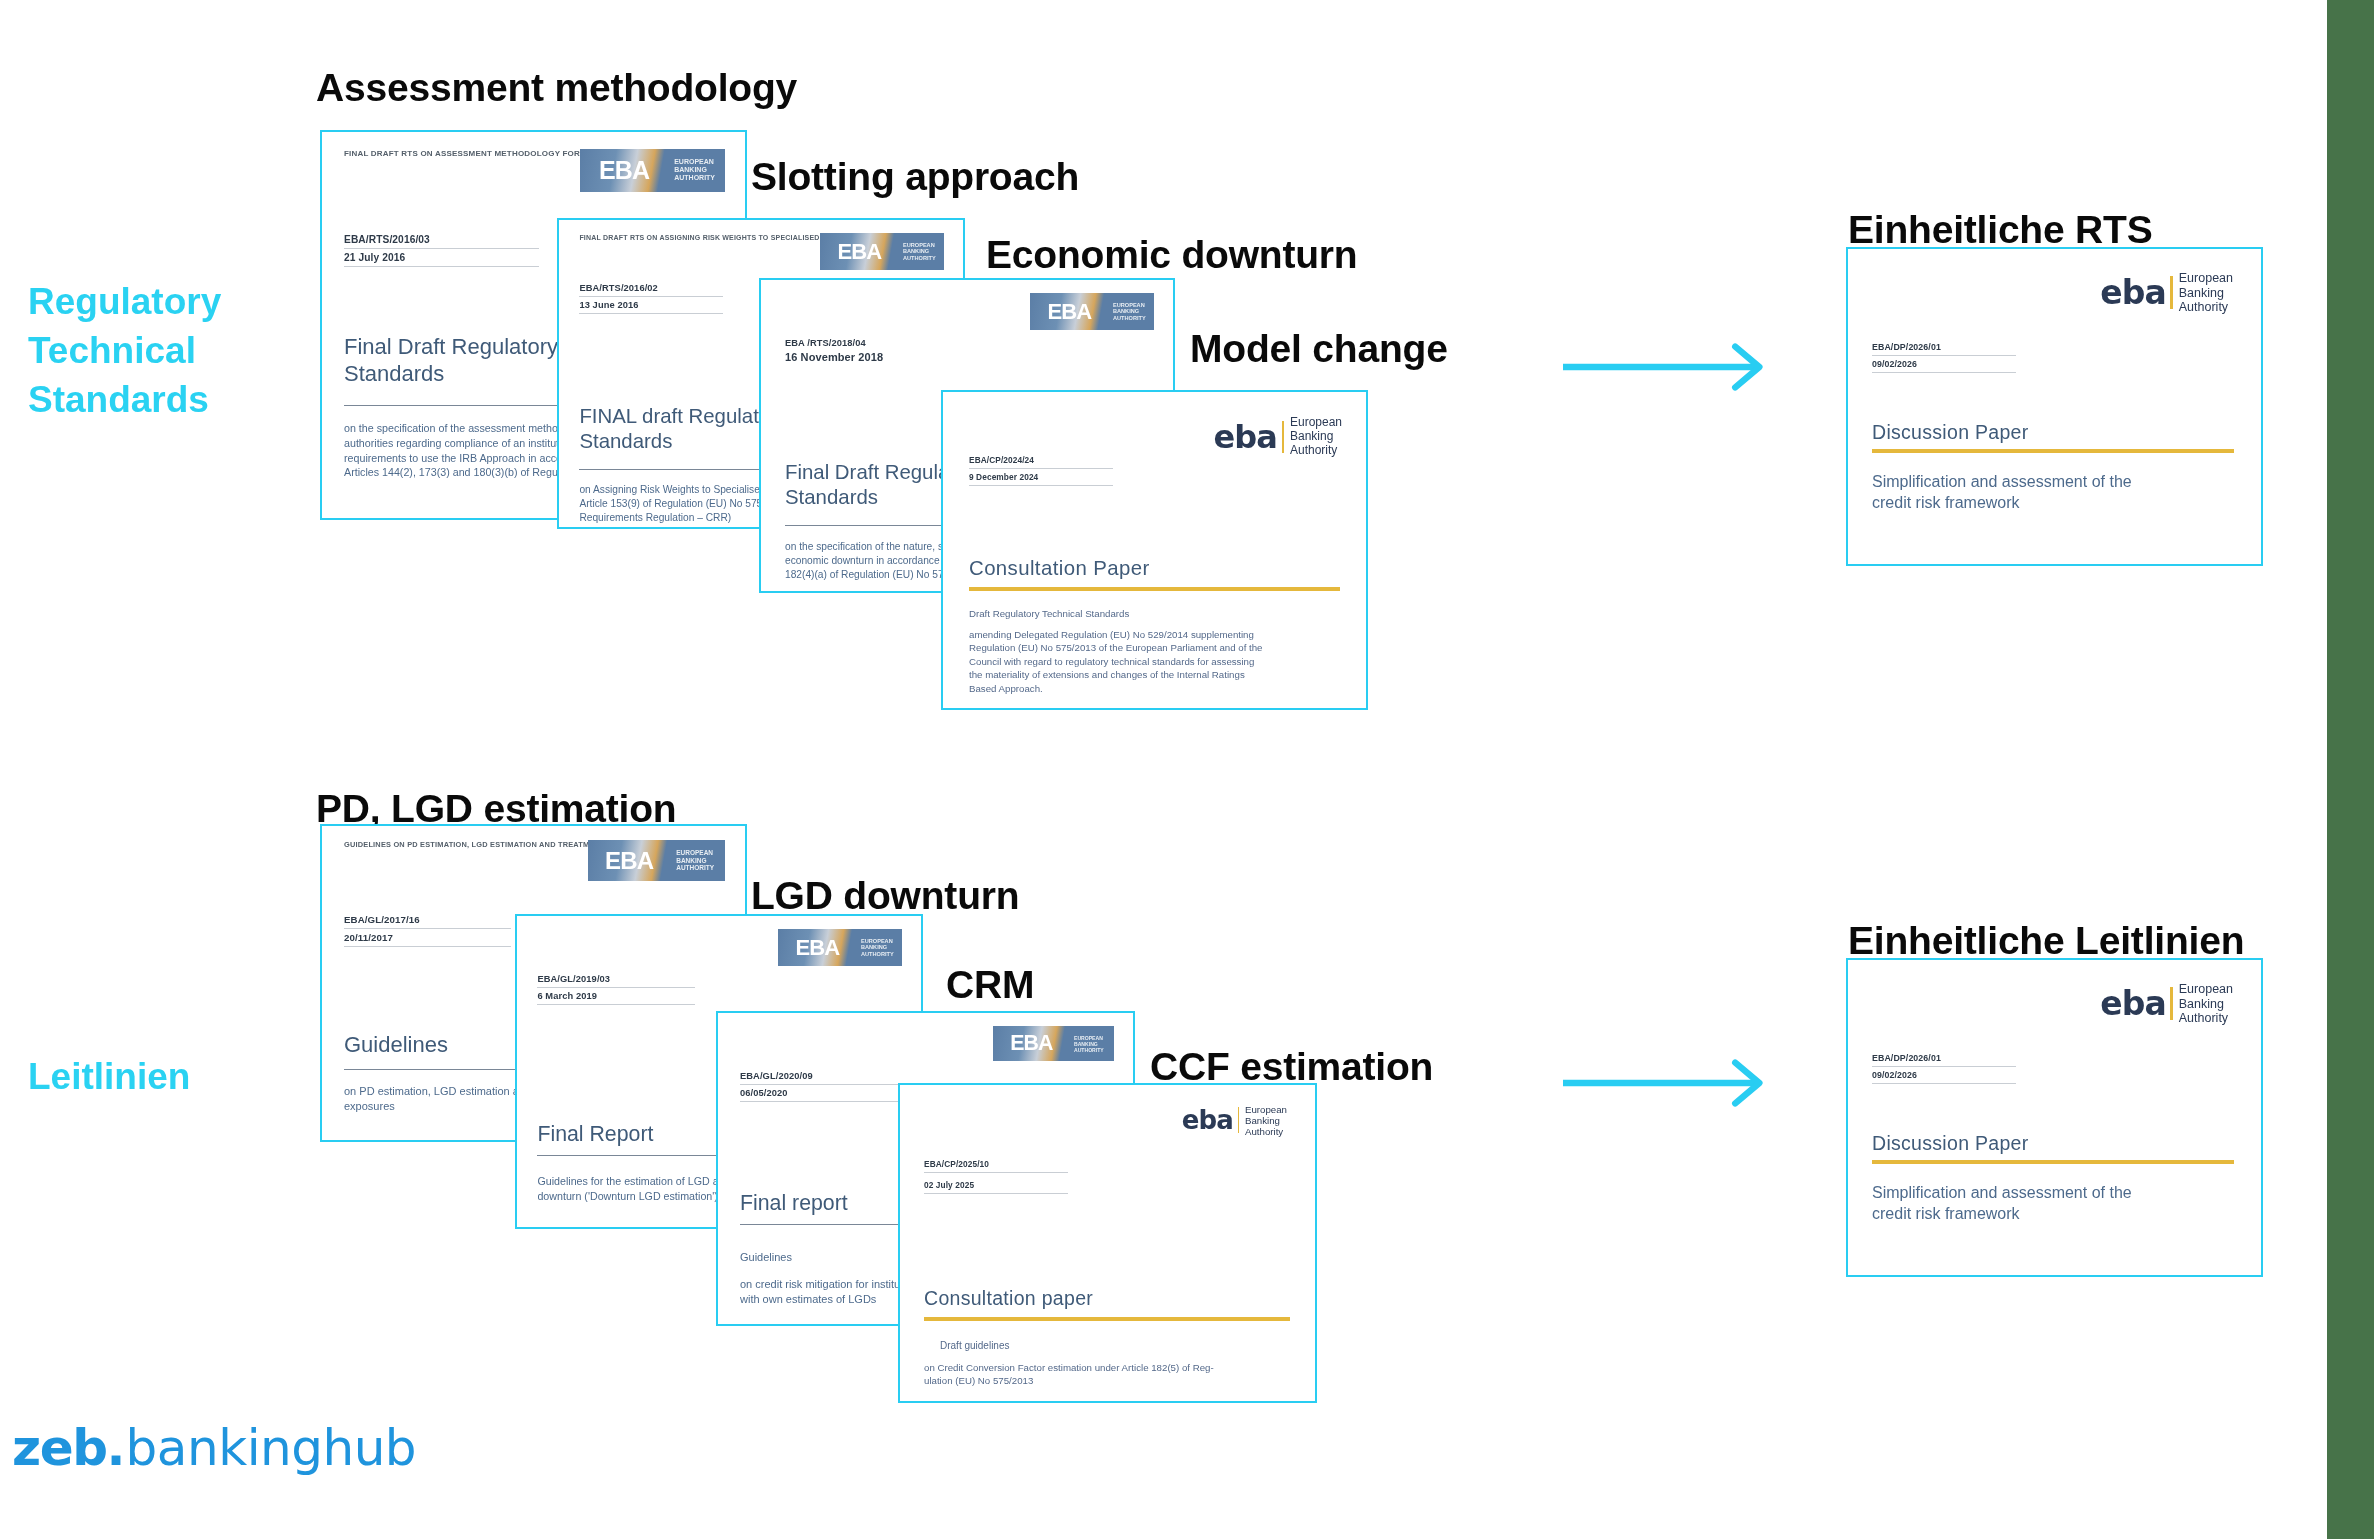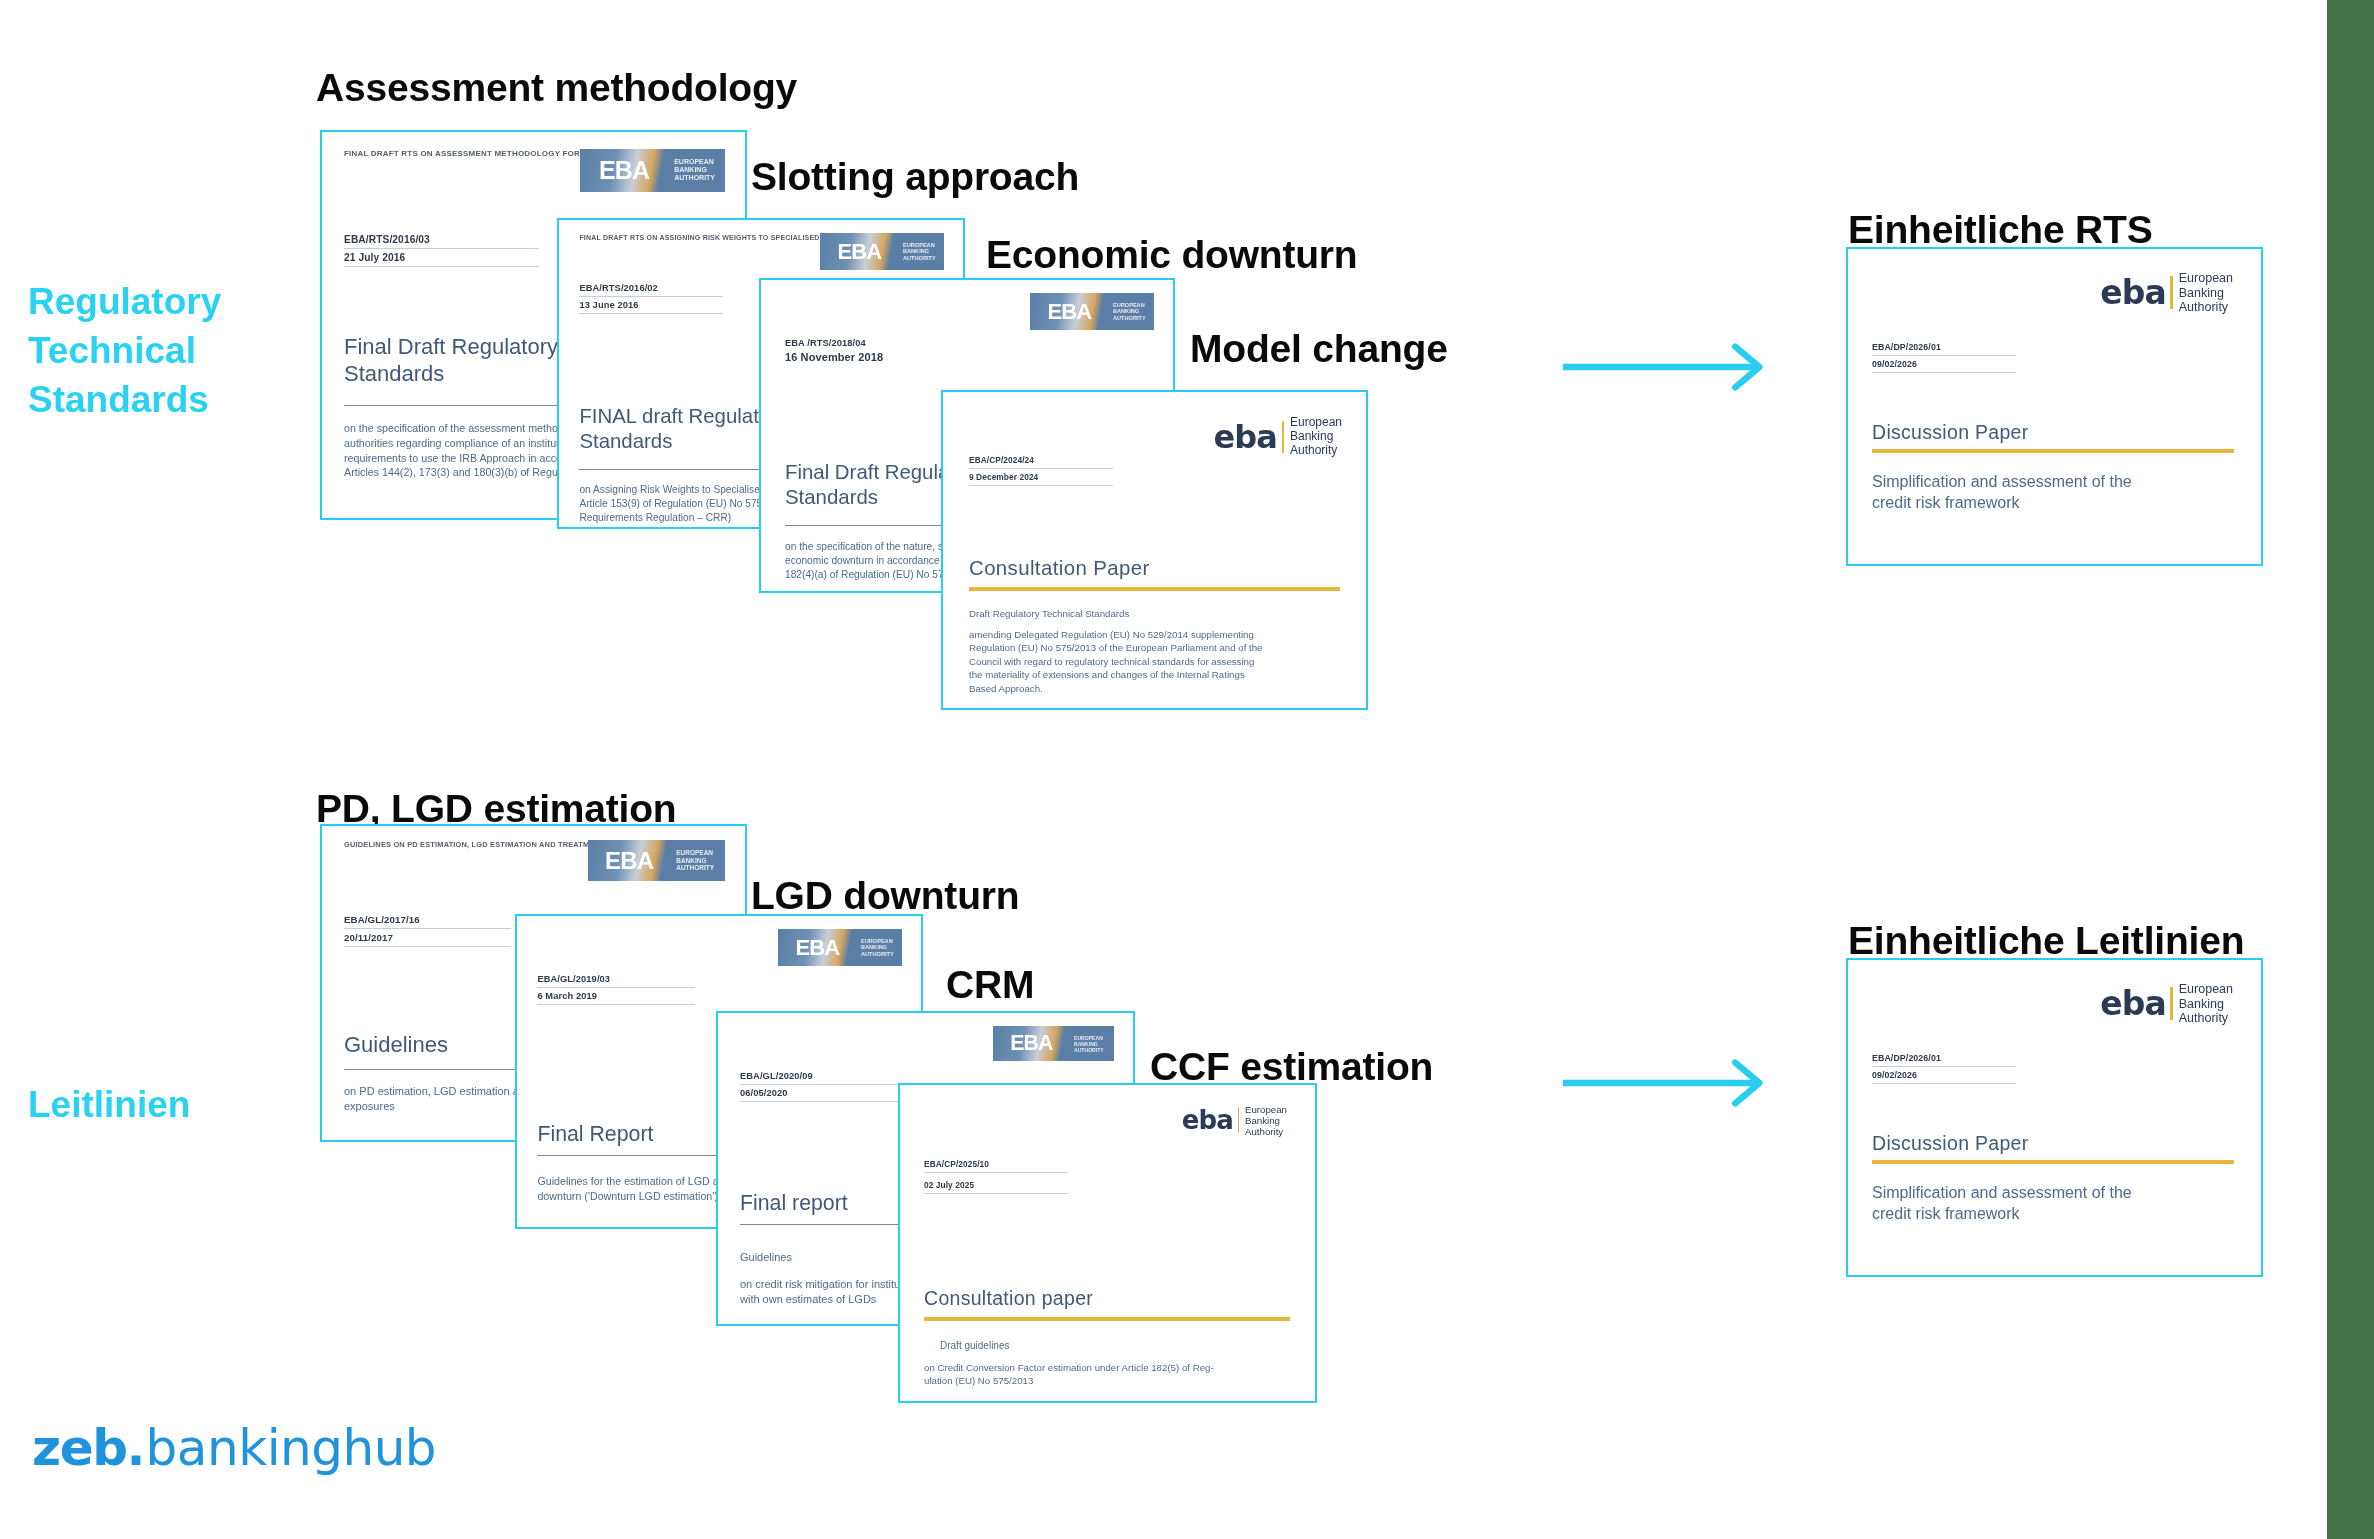--- a/index.html
+++ b/index.html
@@ -129,21 +129,21 @@
 <body>
 
 <div id="stage">
 
   <div class="green-band"></div>
 
   <div class="row-label" style="left:28px; top:278px; font-size:37px;">Regulatory
 Technical
 Standards</div>
 
-  <div class="row-label" style="left:28px; top:1081px; font-size:37px;">Leitlinien</div>
+  <div class="row-label" style="left:28px; top:1053px; font-size:37px;">Leitlinien</div>
 
   <div class="heading" style="left:316px; top:44px; font-size:39px;">Assessment methodology</div>
 
   <div class="heading" style="left:751px; top:133px; font-size:39px;">Slotting approach</div>
 
   <div class="heading" style="left:986px; top:211px; font-size:39px;">Economic downturn</div>
 
   <div class="heading" style="left:1190px; top:305px; font-size:39px;">Model change</div>
 
   <div class="heading" style="left:1848px; top:186px; font-size:39px;">Einheitliche RTS</div>
@@ -417,18 +417,18 @@
     </div>
 
     <div class="doc-title" style="left:24px; top:172px; font-size:19.5px; letter-spacing:0.3px;">Discussion Paper</div>
 
     <div class="doc-rule gold" style="left:24px; top:200px; width:362px;"></div>
 
     <div class="doc-body" style="left:24px; top:223px; width:371px; font-size:16px; white-space:pre-line; line-height:1.3;">Simplification and assessment of the
 credit risk framework</div>
   </div>
 
-  <div class="zeb-logo" style="left:32px; top:1419px; font-size:50px;">
+  <div class="zeb-logo" style="left:12px; top:1419px; font-size:50px;">
     <span class="zeb-bold">zeb</span><span class="zeb-dot">.</span><span class="zeb-thin">bankinghub</span>
   </div>
 
 </div>
 
 
 </body></html>

